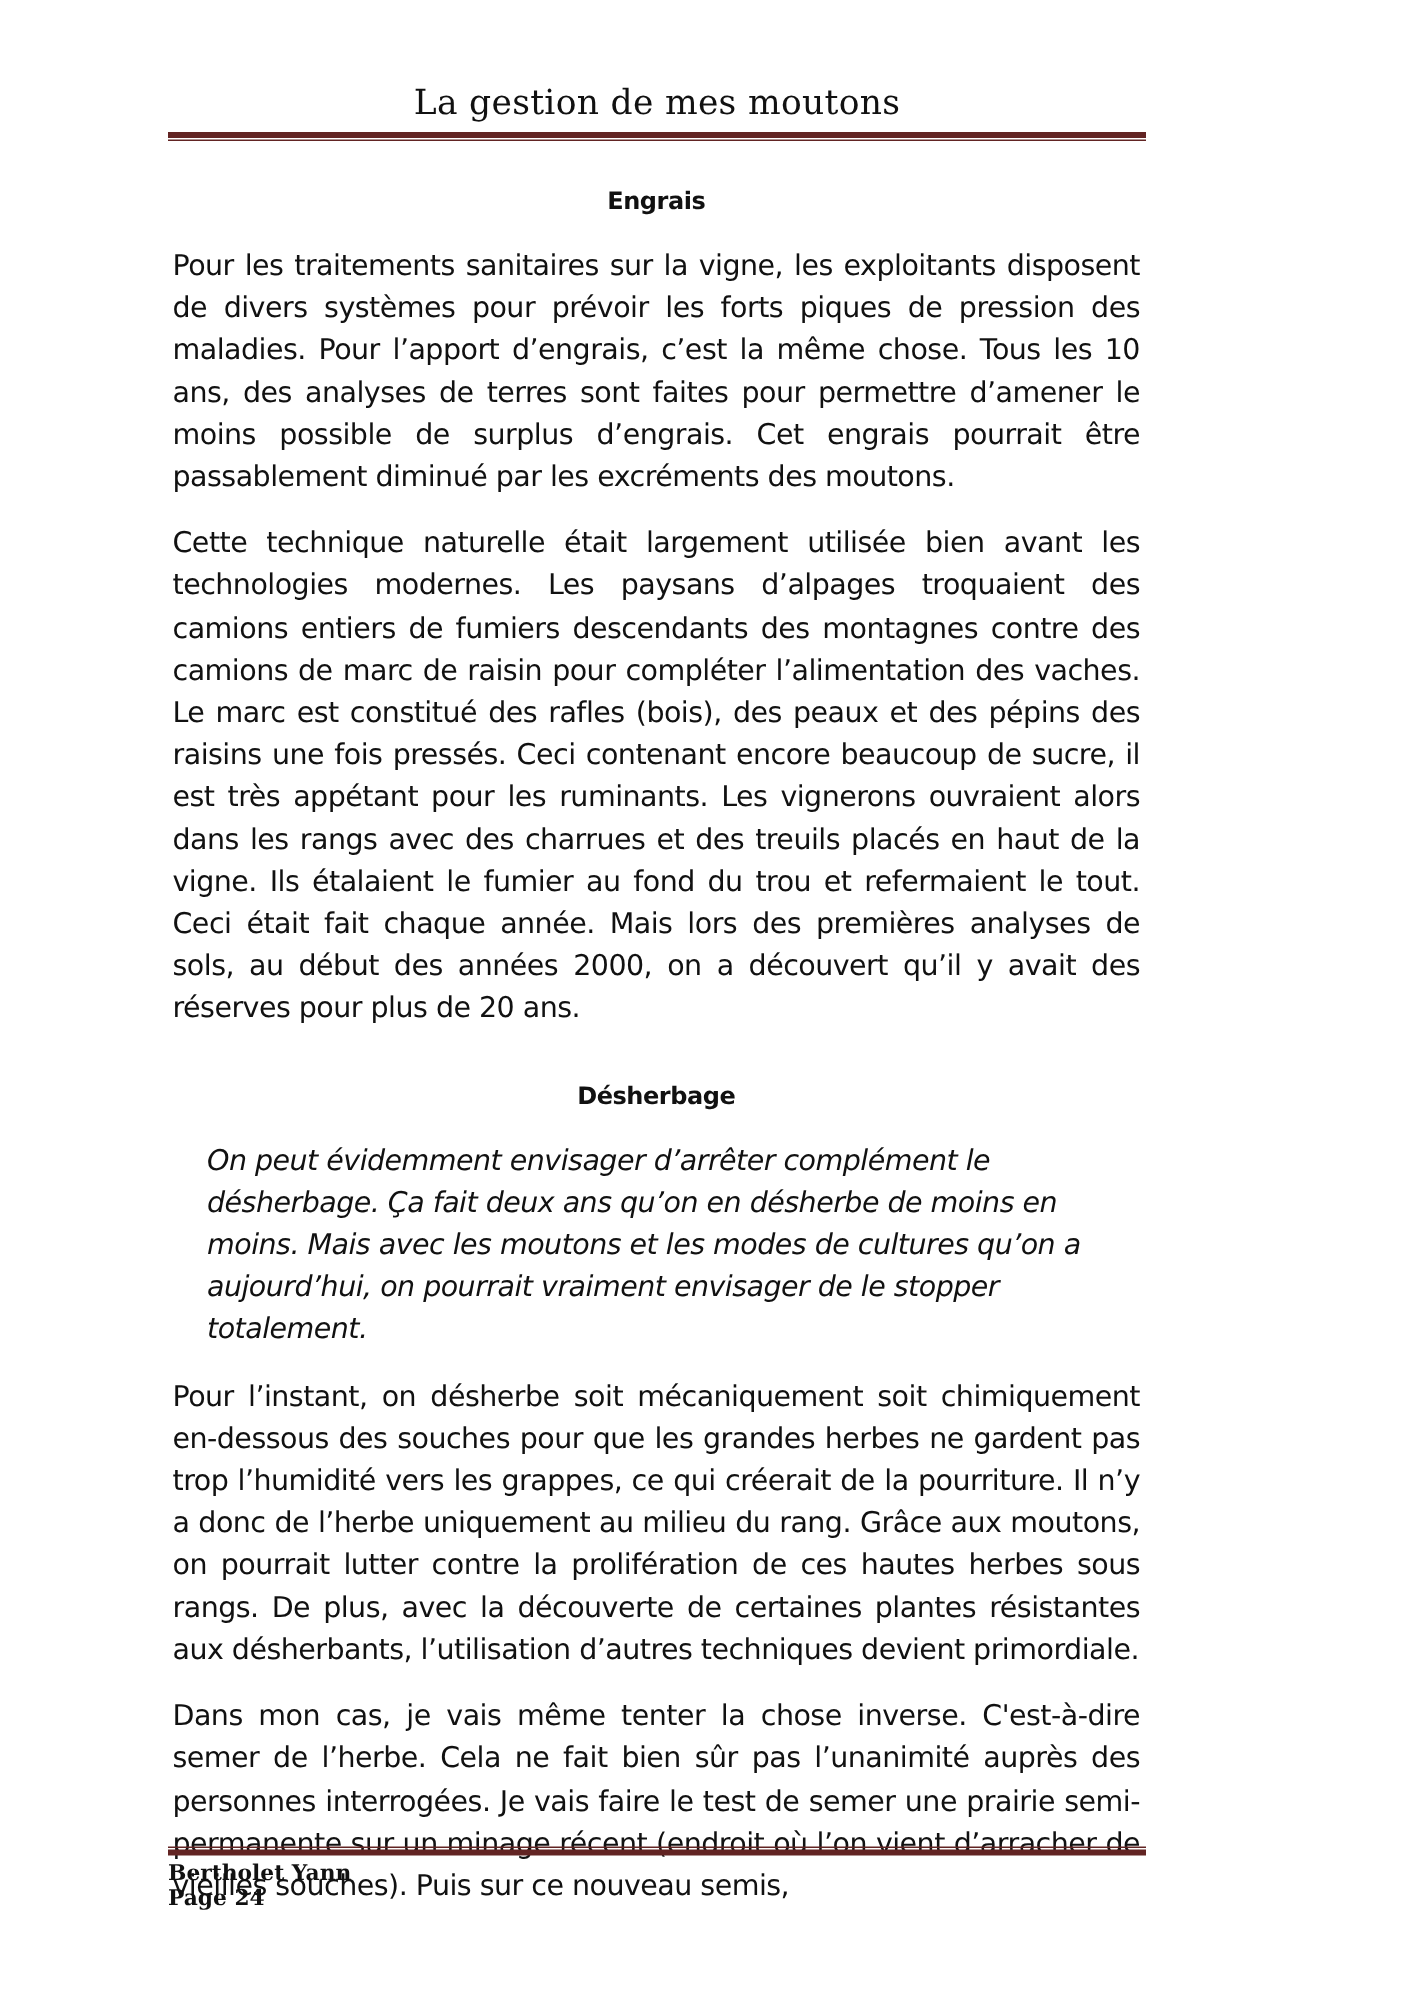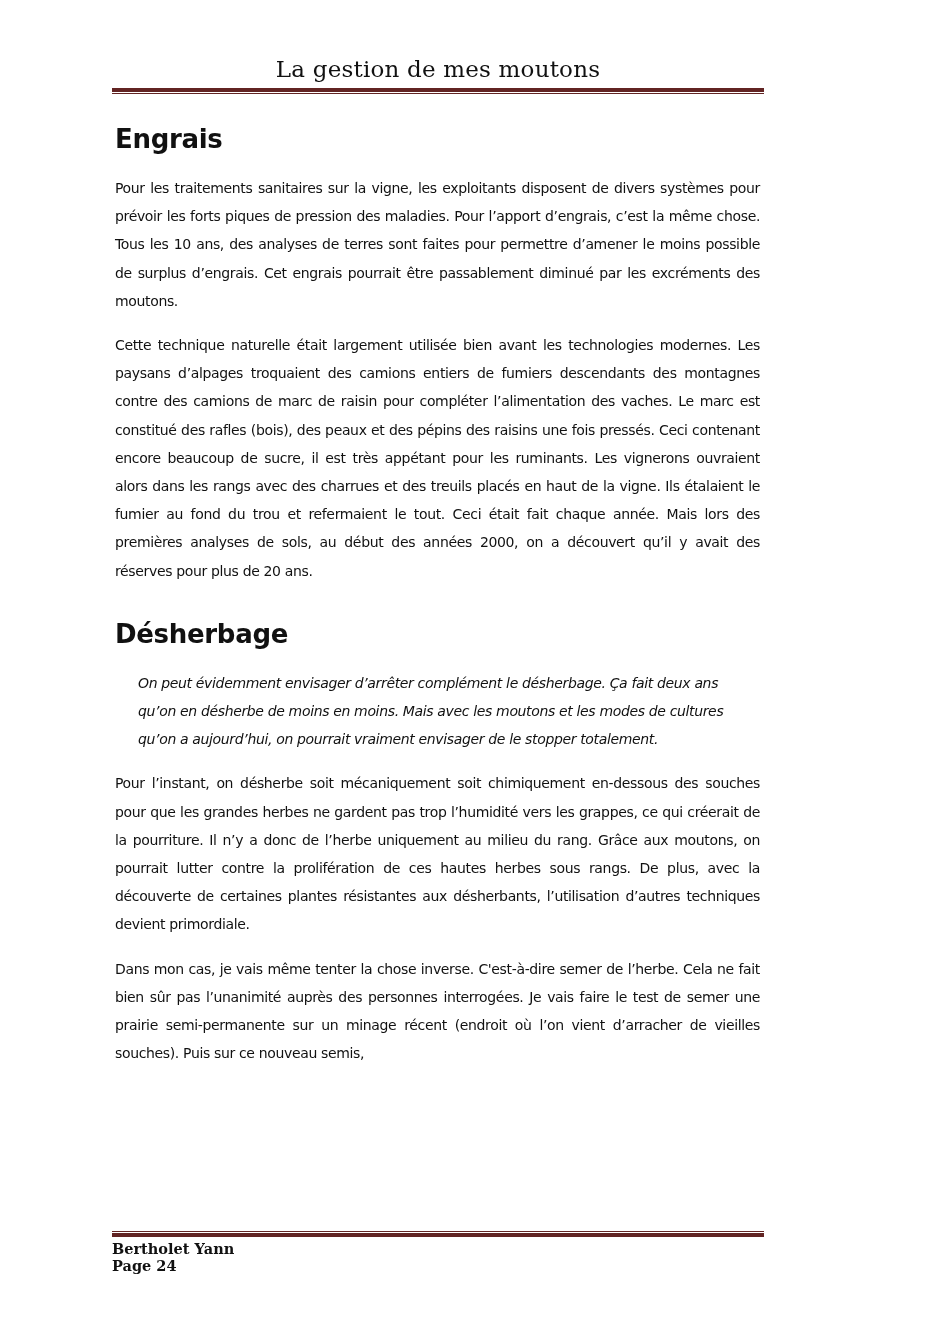--- a/index.html
+++ b/index.html
@@ -13,25 +13,25 @@
   .rule .thick { height: 4px; background: #622423; }
   .rule .thin { height: 1px; background: #622423; margin-top: 1px; }
   .rule.top { top: 88px; }
   .rule.bottom { top: 1231px; }
   .rule.bottom .thin { margin-top: 0; margin-bottom: 1px; }
   .content {
     position: absolute; left: 115px; width: 645px; top: 118px;
     font-family: "DejaVu Sans", sans-serif; color: #111;
   }
   h2 {
-    font-family: "DejaVu Sans", sans-serif; font-weight: bold; font-size: 26px;
-    margin: 6px 0 20px 0; letter-spacing: -0.3px;
+    font-family: "DejaVu Sans", sans-serif; font-weight: bold; font-size: 16px;
+    margin: 6px 0 20px 0; letter-spacing: -0.3px; text-align: center;
   }
   p {
-    font-size: 14px; line-height: 28.2px; margin: 0 0 16px 0;
+    font-size: 19px; line-height: 28.2px; margin: 0 0 16px 0;
     text-align: justify; letter-spacing: -0.35px;
   }
   p.quote {
     font-style: italic; margin-left: 23px; margin-right: 8px; text-align: left;
     letter-spacing: -0.35px;
   }
   .section-gap { height: 12px; }
   .footer {
     position: absolute; left: 112px; width: 652px; top: 1240px;
     font-family: "DejaVu Serif", serif; font-weight: bold; font-size: 14.5px; color: #111;

